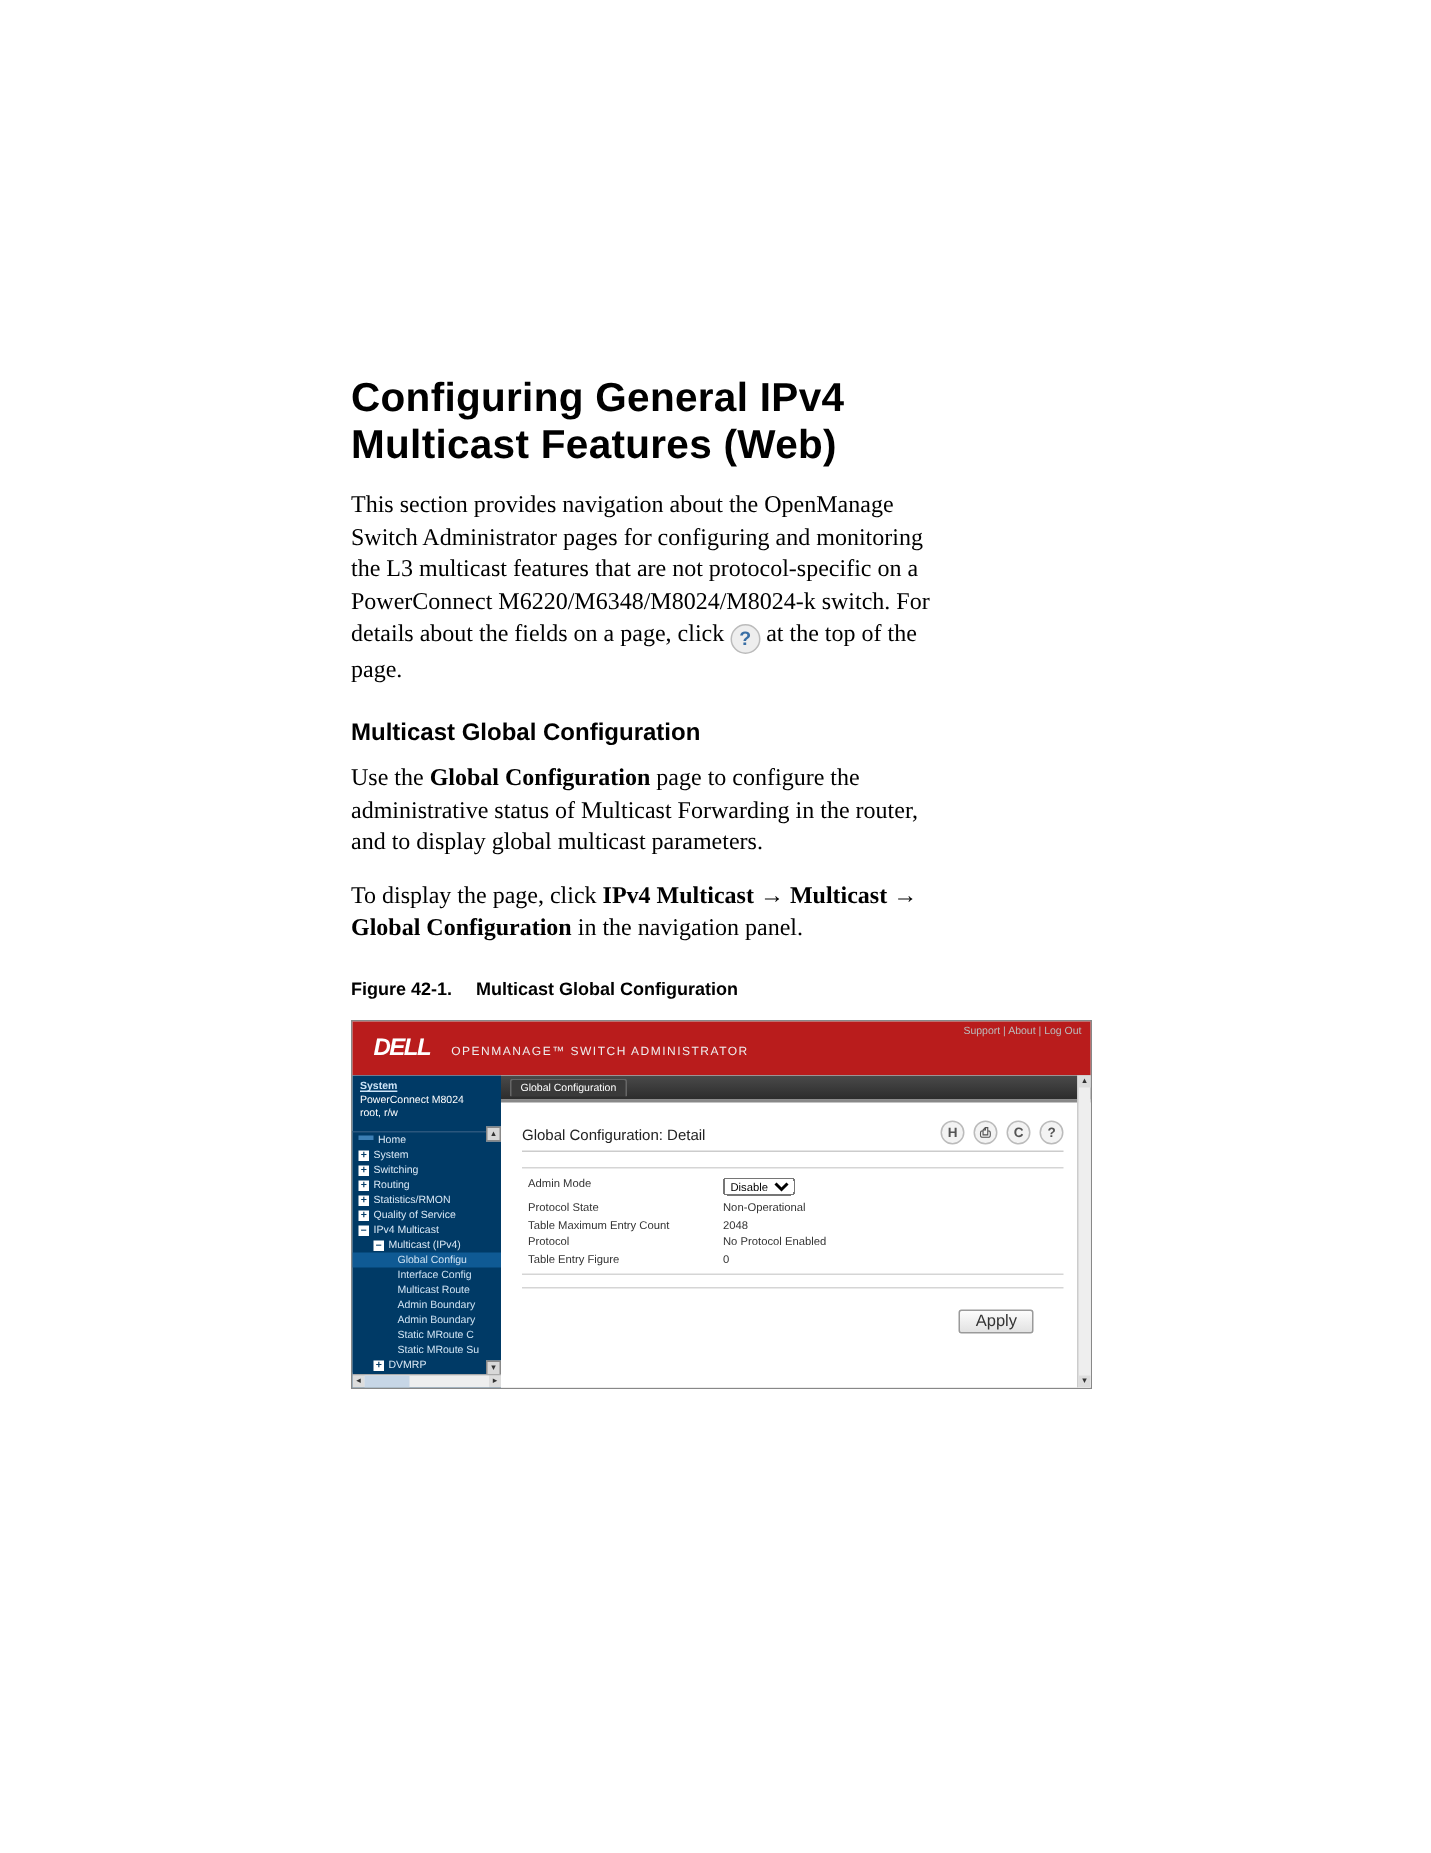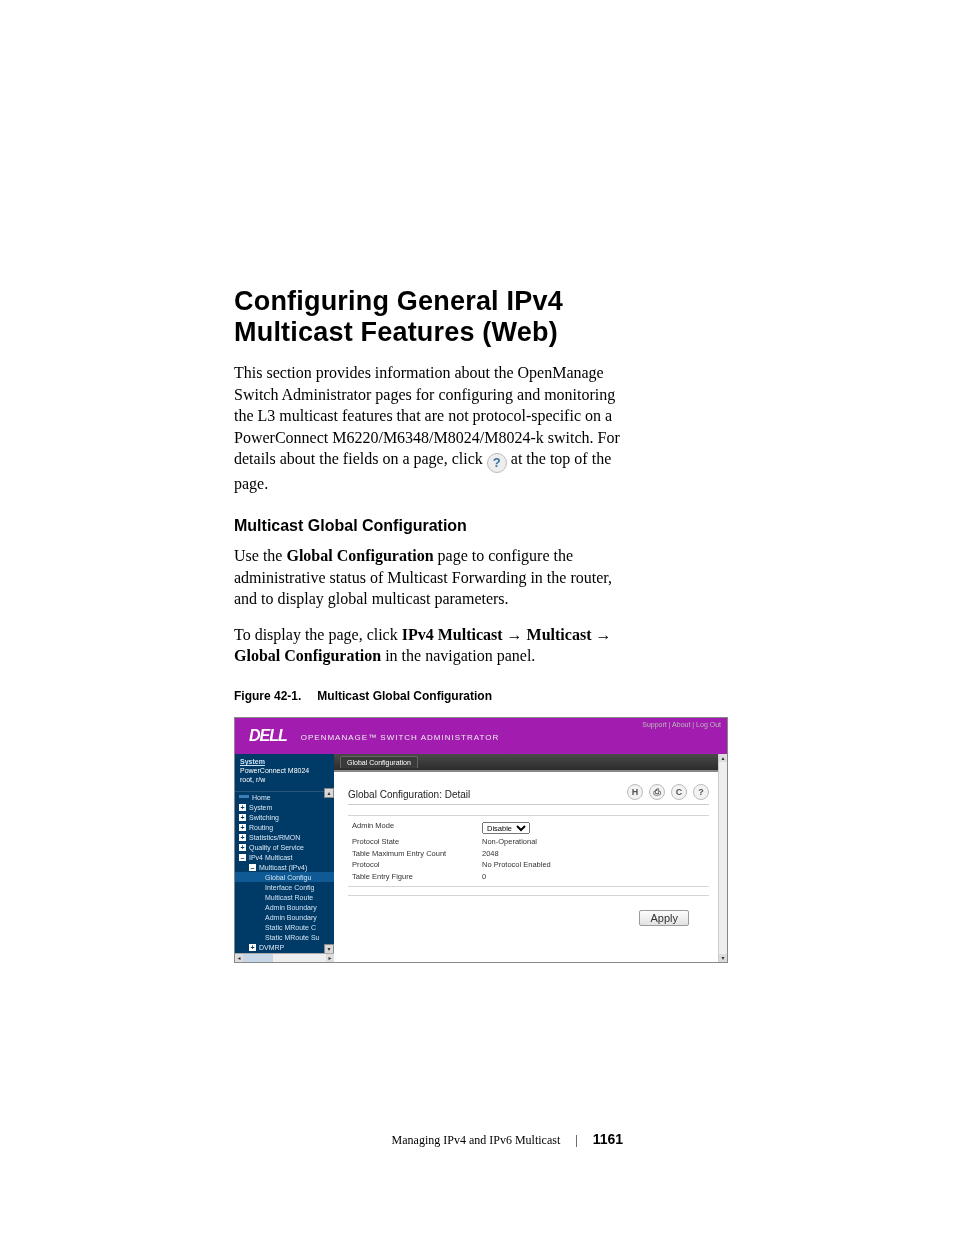--- a/index.html
+++ b/index.html
@@ -7,21 +7,20 @@
     padding: 0;
     background: #fff;
     font-family: Georgia, 'Times New Roman', serif;
     color: #000;
     width: 954px;
   }
   .page {
     padding: 250px 180px 60px 234px;
     box-sizing: border-box;
     width: 803px;
-    margin-top: 36px;
   }
   h1.title {
     font-family: Arial, Helvetica, sans-serif;
     font-weight: bold;
     font-size: 27px;
     margin: 0 0 14px 0;
     line-height: 1.15;
     font-stretch: condensed;
     letter-spacing: 0.2px;
   }
@@ -62,21 +61,21 @@
 
   
   .shot {
     border: 1px solid #888;
     width: 492px;
     font-family: Verdana, Arial, sans-serif;
     font-size: 8px;
     line-height: 1;
   }
   .shot-header {
-    background: #a21caf;
+    background: #b91c1c;
     color: #fff;
     height: 36px;
     display: flex;
     align-items: stretch;
     position: relative;
   }
   .shot-logo {
     font-family: Arial, sans-serif;
     font-weight: bold;
     font-size: 16px;
@@ -258,21 +257,21 @@
   .footer .sep { margin:0 12px; color:#000;}
   .footer .pg { font-weight:bold; font-size:14px; font-family: Arial, sans-serif;}
 </style>
 </head>
 <body>
 
 <div class="page">
   <h1 class="title">Configuring General IPv4 Multicast Features (Web)</h1>
 
   <p class="body">
-    <span>This section provides information about the OpenManage Switch Administrator pages for configuring and monitoring the L3 multicast features that are not protocol-specific on a PowerConnect M6220/M6348/M8024/M8024-k switch. For details about the fields on a page, click </span>
+    <span>This section provides navigation about the OpenManage Switch Administrator pages for configuring and monitoring the L3 multicast features that are not protocol-specific on a PowerConnect M6220/M6348/M8024/M8024-k switch. For details about the fields on a page, click </span>
     <span class="help-icon">?</span>
     <span> at the top of the page.</span>
   </p>
 
   <h2 class="sub">Multicast Global Configuration</h2>
 
   <p class="body">
     <span>Use the </span><b>Global Configuration</b><span> page to configure the administrative status of Multicast Forwarding in the router, and to display global multicast parameters.</span>
   </p>
 
@@ -367,18 +366,13 @@
           </div>
         </div>
         <div class="content-vscroll">
           <div class="up">▴</div>
           <div class="dn">▾</div>
         </div>
       </div>
     </div>
   </div>
 
-  <div class="footer">
-    <span>Managing IPv4 and IPv6 Multicast</span>
-    <span class="sep">|</span>
-    <span class="pg">1161</span>
-  </div>
 </div>
 
 </body></html>

